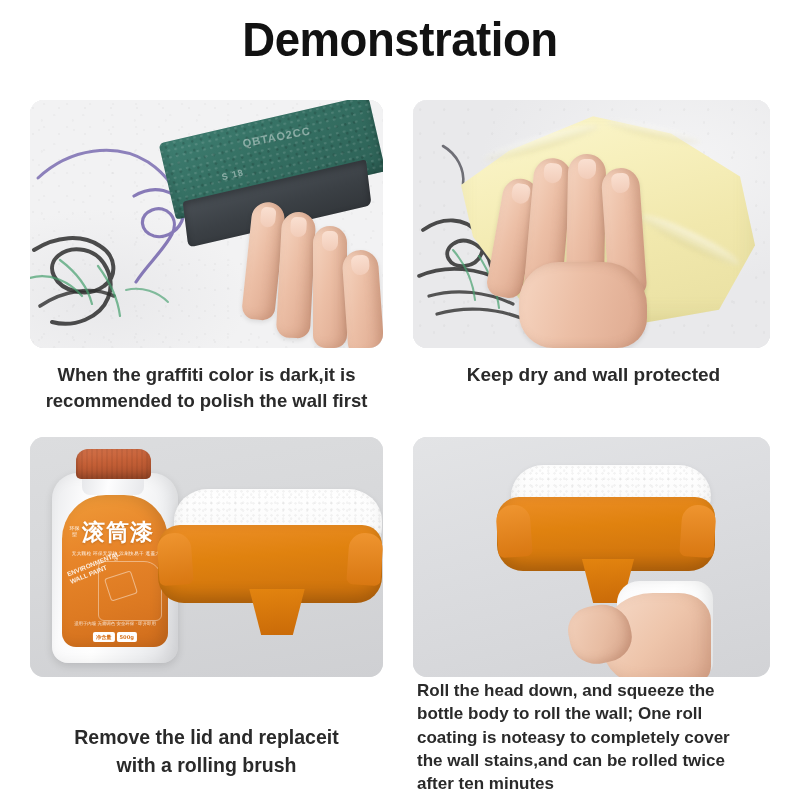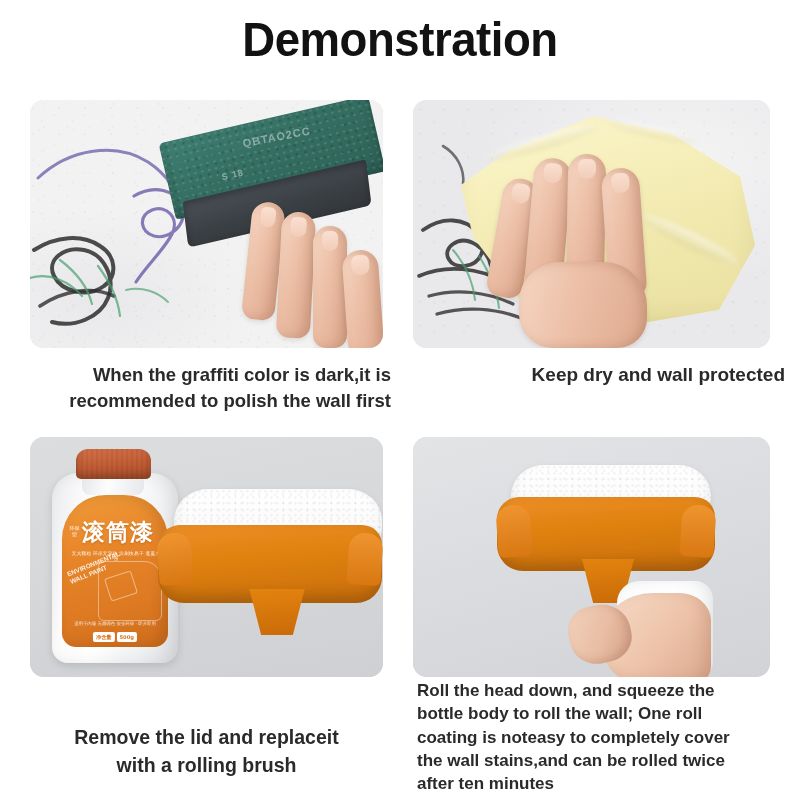--- a/index.html
+++ b/index.html
@@ -57,25 +57,25 @@
   
   .caption {
     position: absolute;
     font-family: "Liberation Sans", sans-serif;
     font-weight: bold;
     color: #2a2a2a;
     white-space: pre-line;
   }
   .cap-tl {
     left: 22px; top: 362px; width: 369px;
-    text-align: right; font-size: 18.5px; line-height: 1.42;
+    text-align: center; font-size: 18.5px; line-height: 1.42;
   }
   .cap-tr {
-    left: 422px; top: 362px; width: 363px;
-    text-align: right; font-size: 19px; line-height: 1.42;
+    left: 412px; top: 362px; width: 363px;
+    text-align: center; font-size: 19px; line-height: 1.42;
   }
   .cap-bl {
     left: 22px; top: 683px; width: 369px;
     text-align: center; font-size: 19.5px; line-height: 1.45; margin-top: 40px;
   }
   .cap-br {
     left: 417px; top: 679px; width: 368px;
     text-align: left; font-size: 17px; line-height: 1.37;
   }
 

